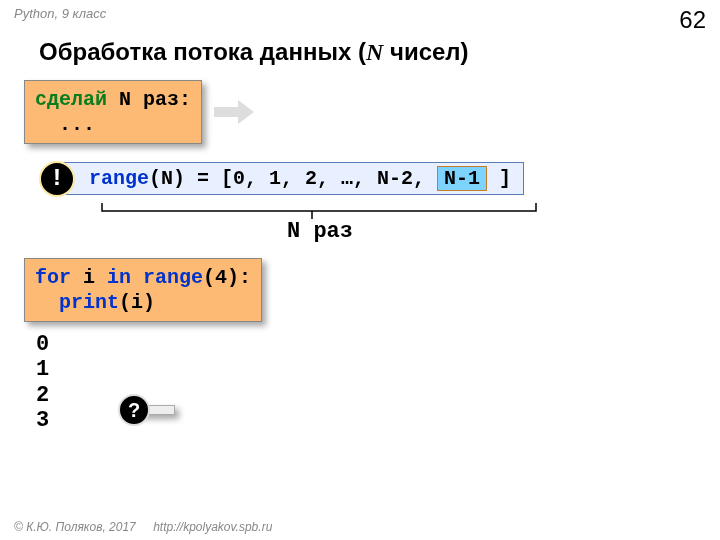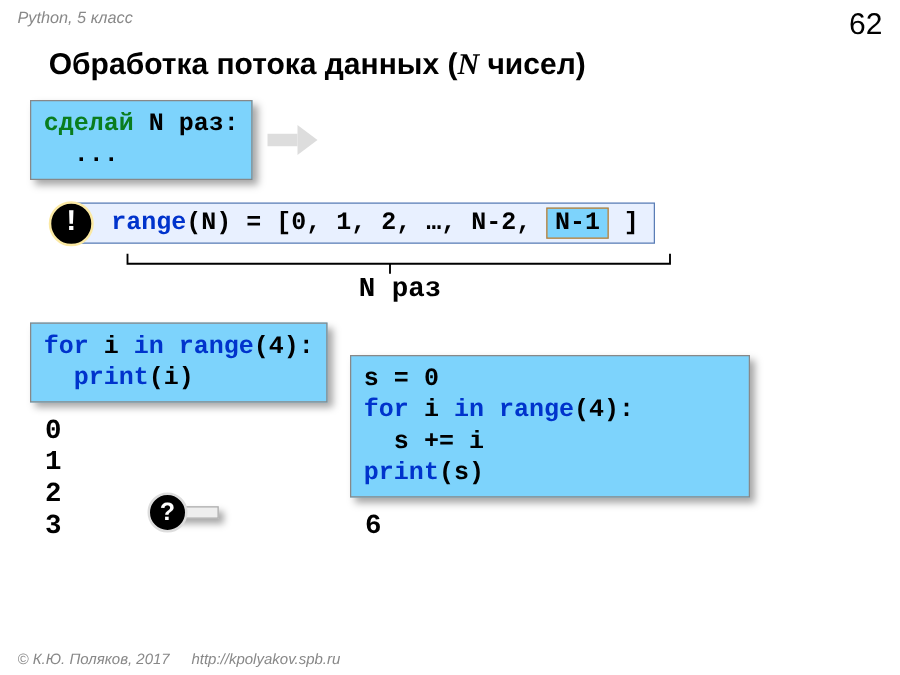--- a/index.html
+++ b/index.html
@@ -17,21 +17,21 @@
   }
   .pagenum { font-style: normal; color: #000; font-size: 24px; }
   h1 {
     font-size: 24px; font-weight: bold;
     padding: 4px 14px 8px; color: #000; margin-left: 25px;
   }
   h1 .ital { font-style: italic; font-family: "Times New Roman", serif; }
 
   .row1 { display: flex; gap: 12px; align-items: center; margin: 6px 0 0 24px; }
   .codebox {
-    background: #7dd3fc;
+    background: #fdba74;
     border: 1px solid #888;
     box-shadow: 4px 4px 6px rgba(0,0,0,.35);
     font-family: "Courier New", monospace;
     font-size: 20px; font-weight: bold;
     padding: 6px 10px;
     line-height: 1.25;
     white-space: pre;
   }
   .kw-green { color: #0a7d1e; }
   .kw-blue  { color: #0033cc; }
@@ -110,21 +110,21 @@
     font-size: 12px; color: #888; font-style: italic;
   }
   .footer .url { margin-left: 14px; }
 </style>
 </head>
 <body>
 
 
 
 <div class="header">
-  <span>Python, 5 класс</span>
+  <span>Python, 9 класс</span>
   <span class="pagenum">62</span>
 </div>
 
 <h1>
   <span>Обработка потока данных (</span><span class="ital">N</span><span> чисел)</span>
 </h1>
 
 <div class="row1">
   <div class="codebox"><span class="kw-green">сделай</span><span class="plain"> N раз</span><span class="plain">:</span>
 <span class="plain">  ...</span></div>
@@ -155,27 +155,20 @@
     <div class="codebox"><span class="kw-blue">for</span><span class="plain"> i </span><span class="kw-blue">in</span><span class="plain"> </span><span class="kw-blue">range</span><span class="plain">(4):</span>
 <span class="plain">  </span><span class="kw-blue">print</span><span class="plain">(i)</span></div>
     <div class="output">
       <div>0</div>
       <div>1</div>
       <div>2</div>
       <div>3</div>
     </div>
   </div>
 
-  <div class="col">
-    <div class="codebox" style="min-width:320px"><span class="plain">s = 0</span>
-<span class="kw-blue">for</span><span class="plain"> i </span><span class="kw-blue">in</span><span class="plain"> </span><span class="kw-blue">range</span><span class="plain">(4):</span>
-<span class="plain">  s += i</span>
-<span class="kw-blue">print</span><span class="plain">(s)</span></div>
-    <div class="output">6</div>
-  </div>
 </div>
 
 <div class="qbox">
   <div class="q-badge">
       <span>?</span>
     </div>
 </div>
 
 <div class="footer">
   <span>© К.Ю. Поляков, 2017</span>

